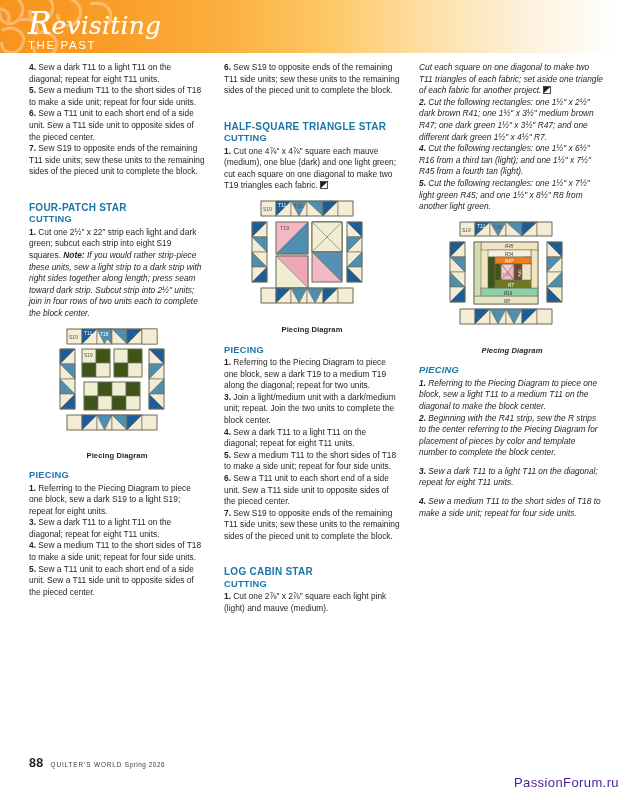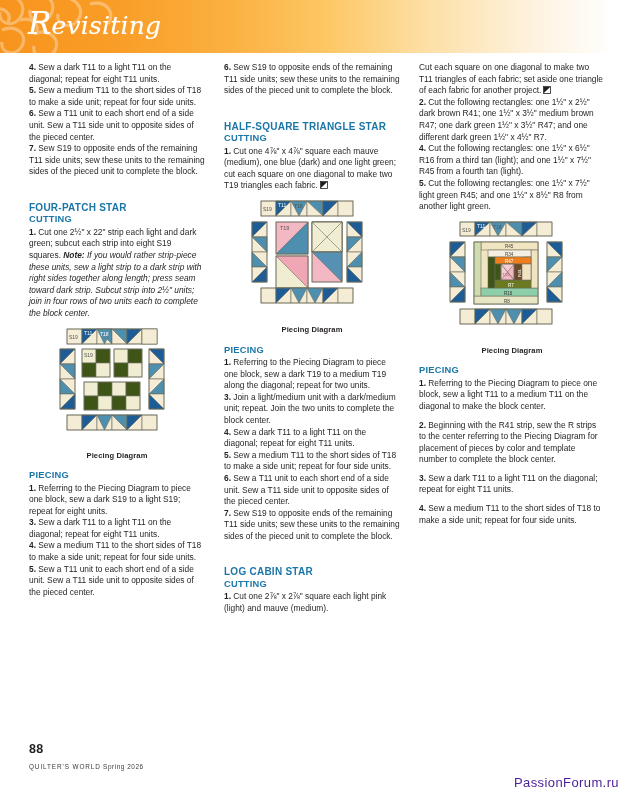--- a/index.html
+++ b/index.html
@@ -51,21 +51,21 @@
   }
   .col {
     position:absolute; top:0; width:176px;
     font-size: 8.35px;
     line-height: 11.6px;
     text-align: left;
     color:#231f20;
   }
   .col.c1 { left: 29px; }
   .col.c2 { left: 224px; }
-  .col.c3 { left: 419px; width:186px; }
+  .col.c3 { left: 419px; width:186px;font-style:italic; }
 
   p.step { margin: 0 0 0 0; }
   p.para { margin: 0; }
   .num { font-weight: bold; }
   .note-lbl { font-weight:bold; font-style:italic; }
   .ital { font-style: italic; }
 
   h3.sect {
     color: #1b76a8;
     font-size: 10px;
@@ -96,21 +96,21 @@
   .figure { margin: 7px 0 4px 0; text-align:center; }
   .figcap {
     font-size: 7.6px; font-weight: bold; color:#231f20;
     margin-top: 3px; letter-spacing: .1px;
   }
   svg.blockdiag { display:block; margin: 0 auto; }
 
   
   .footer {
     position:absolute; left:29px; bottom:30px;
-    display:flex; align-items:baseline; gap:7px;flex-direction:column;
+    display:flex; align-items:baseline; gap:7px;
   }
   .pgnum { font-size: 12.5px; font-weight: bold; color:#231f20; letter-spacing:.3px; }
   .foot-txt { font-size: 6.4px; color:#3a3a3a; letter-spacing:.55px; }
   .foot-txt .mag { letter-spacing: .9px; }
   .watermark {
     position:absolute; right:14px; bottom:10px;
     font-size: 13px; letter-spacing: .4px;
     color: #4c1d95;
     font-family: "Liberation Sans", sans-serif;
   }
@@ -126,20 +126,21 @@
       <path d="M36,4 C54,0 64,14 56,26 C49,36 34,32 36,20"></path>
       <path d="M40,44 C56,38 68,50 60,62 C53,72 38,68 40,56"></path>
       <path d="M26,30 C40,26 46,36 42,44"></path>
       <path d="M62,8 C80,4 92,18 84,30 C77,40 62,36 64,24"></path>
       <path d="M96,14 C112,10 122,22 114,34"></path>
       <path d="M0,20 C10,16 18,24 14,32"></path>
     </g>
   </svg>
   <div class="masthead">
     <div class="script"><span class="cap">R</span><span>evisiting</span></div>
+    <div class="sub">THE PAST</div>
   </div>
 </div>
 
 <div class="cols">
 
   <div class="col c1">
     <p class="step"><span class="num">4.</span> <span>Sew a dark T11 to a light T11 on the diagonal; repeat for eight T11 units.</span></p>
     <p class="step"><span class="num">5.</span> <span>Sew a medium T11 to the short sides of T18 to make a side unit; repeat for four side units.</span></p>
     <p class="step"><span class="num">6.</span> <span>Sew a T11 unit to each short end of a side unit. Sew a T11 side unit to opposite sides of the pieced center.</span></p>
     <p class="step"><span class="num">7.</span> <span>Sew S19 to opposite ends of the remaining T11 side units; sew these units to the remaining sides of the pieced unit to complete the block.</span></p>
@@ -469,21 +470,21 @@
           <polygon points="74,89 89,89 74,104" fill="#1d5c94"></polygon>
           <rect x="89" y="89" width="15" height="15" fill="#f4ecd4"></rect>
           <rect x="12" y="89" width="92" height="15" fill="none"></rect>
         </g>
       </svg>
       <div class="figcap">Piecing Diagram</div>
     </div>
 
     <h3 class="sub" style="margin-top:9px;">PIECING</h3>
     <p class="step"><span class="num">1.</span> <span>Referring to the Piecing Diagram to piece one block, sew a light T11 to a medium T11 on the diagonal to make the block center.</span></p>
-    <p class="step" style="margin-top:7px;"><span class="num">2.</span> <span>Beginning with the R41 strip, sew the R strips to the center referring to the Piecing Diagram for placement of pieces by color and template number to complete the block center.</span></p>
+    <p class="step" style=""><span class="num">2.</span> <span>Beginning with the R41 strip, sew the R strips to the center referring to the Piecing Diagram for placement of pieces by color and template number to complete the block center.</span></p>
     <p class="step" style="margin-top:7px;"><span class="num">3.</span> <span>Sew a dark T11 to a light T11 on the diagonal; repeat for eight T11 units.</span></p>
     <p class="step" style="margin-top:7px;"><span class="num">4.</span> <span>Sew a medium T11 to the short sides of T18 to make a side unit; repeat for four side units.</span></p>
   </div>
 
 </div>
 
 <div class="footer">
   <span class="pgnum">88</span>
   <span class="foot-txt"><span class="mag">QUILTER'S WORLD</span> <span>Spring 2026</span></span>
 </div>

